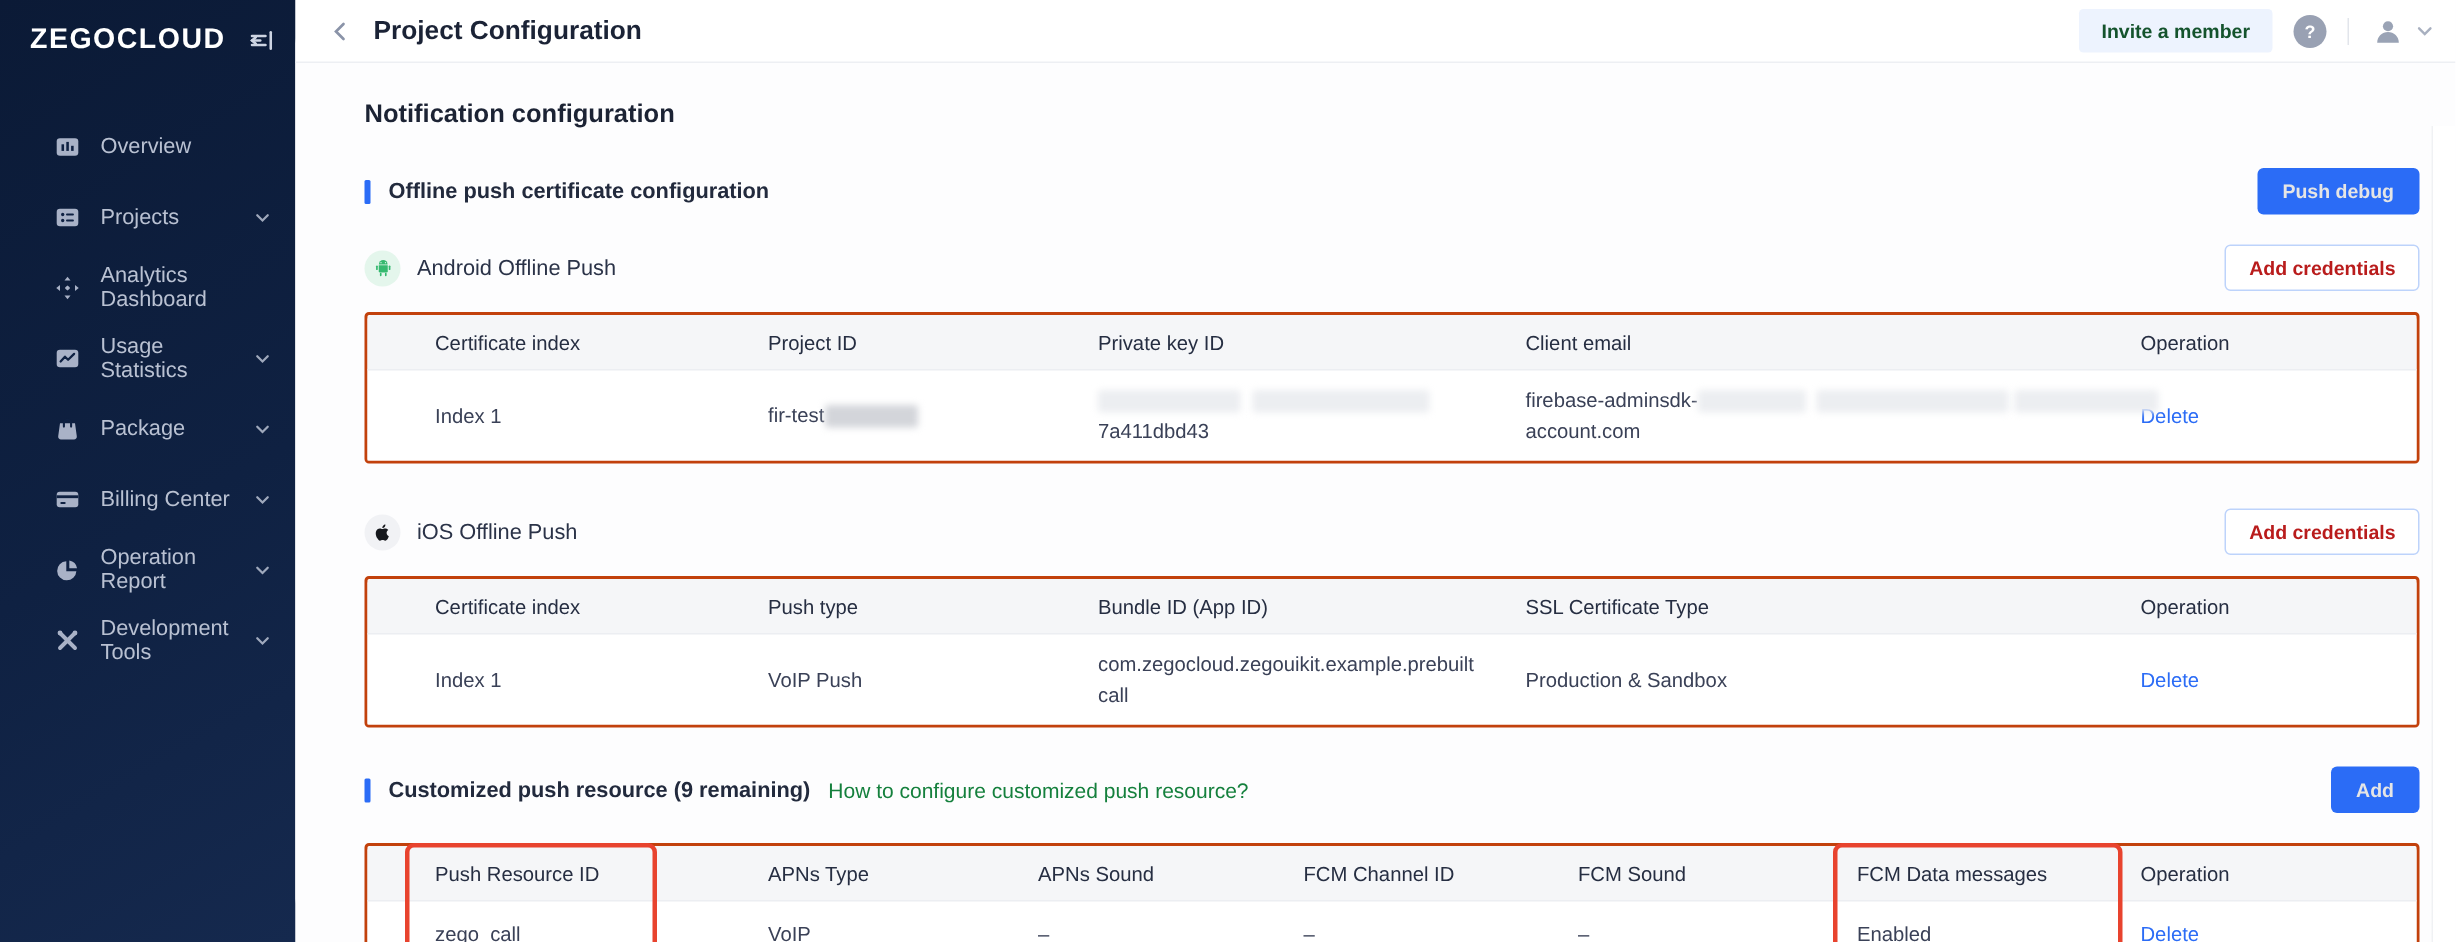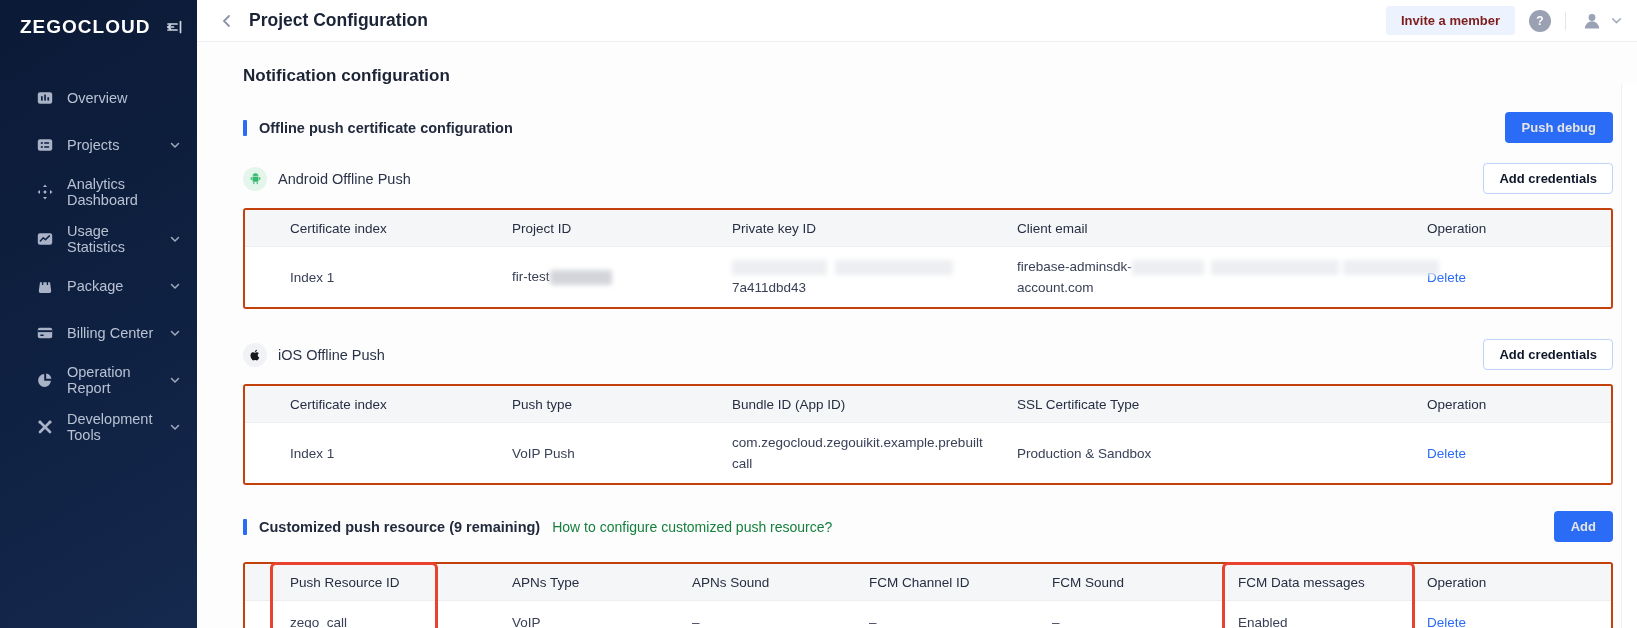--- a/index.html
+++ b/index.html
@@ -20,42 +20,42 @@
   .nav-item .nicon { width:18px; height:18px; flex:0 0 18px; display:flex; }
   .nav-item .chev { margin-left:auto; opacity:.85; display:flex; }
 
   
   .main { flex:1; display:flex; flex-direction:column; background:#fff; position:relative;border-radius:29px; }
   .topbar { height:42px; min-height:42px; display:flex; align-items:center;
     background:#fff; border-bottom:1px solid #edeff3; padding:0 14px 0 22px; }
   .back-btn { cursor:pointer; display:flex; align-items:center; }
   .page-title { font-size:17.5px; font-weight:700; color:#1b2336; margin-left:14px; }
   .topbar-right { margin-left:auto; display:flex; align-items:center; gap:14px; }
-  .invite-btn { background:#edf3fe; color:#7f1d1d; border:none; font-family:inherit;
+  .invite-btn { background:#edf3fe; color:#14532d; border:none; font-family:inherit;
     font-size:13px; font-weight:700; padding:7px 15px; border-radius:3px; cursor:pointer; }
   .help-btn { width:22px; height:22px; border-radius:50%; background:#99a1b3; color:#fff;
     font-size:12px; font-weight:700; display:flex; align-items:center; justify-content:center; cursor:pointer; }
   .v-divider { width:1px; height:18px; background:#e2e5eb; }
   .avatar-btn { display:flex; align-items:center; gap:6px; cursor:pointer; }
 
   .content { flex:1; padding:20px 0 0 46px; position:relative; background:#fdfdfe; }
   .gutter { position:absolute; right:0; top:42px; bottom:0; width:16px; background:#fff;
     border-left:1px solid #f0f1f4; }
 
   .h2 { font-size:17px; font-weight:700; color:#1c2334; margin:4px 0 26px; }
 
   .row-w { width:1370px; display:flex; align-items:center;justify-content:flex-end; }
   .section-row { margin:0 0 18px; }
   .blue-bar { width:4px; height:16px; background:#2b6cf6; border-radius:1px; margin-right:12px; }
   .section-title { font-size:14.5px; font-weight:700; color:#222a3d; }
   .help-link { color:#15803d; font-size:14px; margin-left:12px; text-decoration:none; cursor:pointer; }
 
   .btn-primary { margin-left:auto; background:#2b6cf6; color:#e5e5e5; border:none; font-family:inherit;
     font-size:13px; font-weight:700; padding:8px 17px; border-radius:4px; cursor:pointer; }
-  .btn-outline { margin-left:auto; background:#fff; color:#0f172a; border:1px solid #bdd3fb;
+  .btn-outline { margin-left:auto; background:#fff; color:#b91c1c; border:1px solid #bdd3fb;
     font-family:inherit; font-size:13px; font-weight:700; padding:7px 15px; border-radius:4px; cursor:pointer; }
 
   .sub-row { margin:28px 0 14px; }
   .platform-icon { width:24px; height:24px; border-radius:50%; display:flex;
     align-items:center; justify-content:center; }
   .android-bg { background:#e4f6ec; }
   .apple-bg { background:#f1f2f5; }
   .platform-label { font-size:14.5px; color:#2b3348; margin-left:11px; }
 
   .tbl { width:1370px; border:2px solid #c2410c; border-radius:3px; background:#fff; position:relative; }

